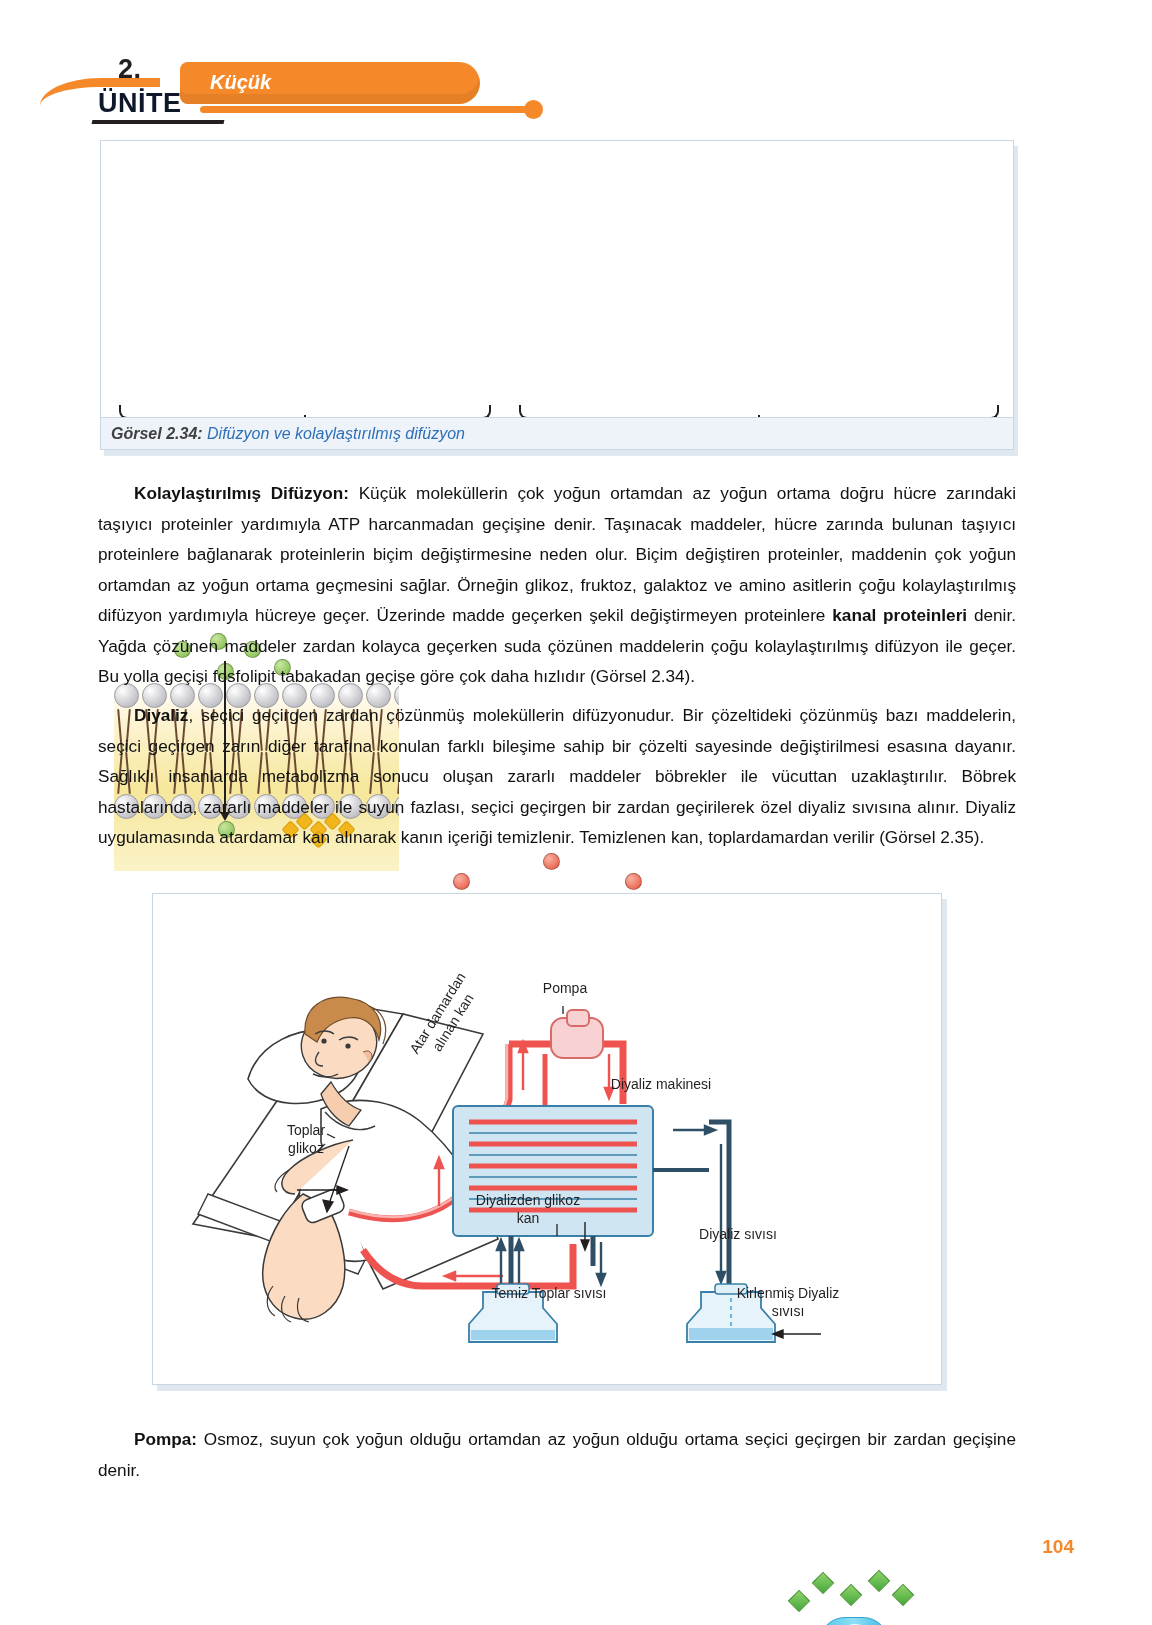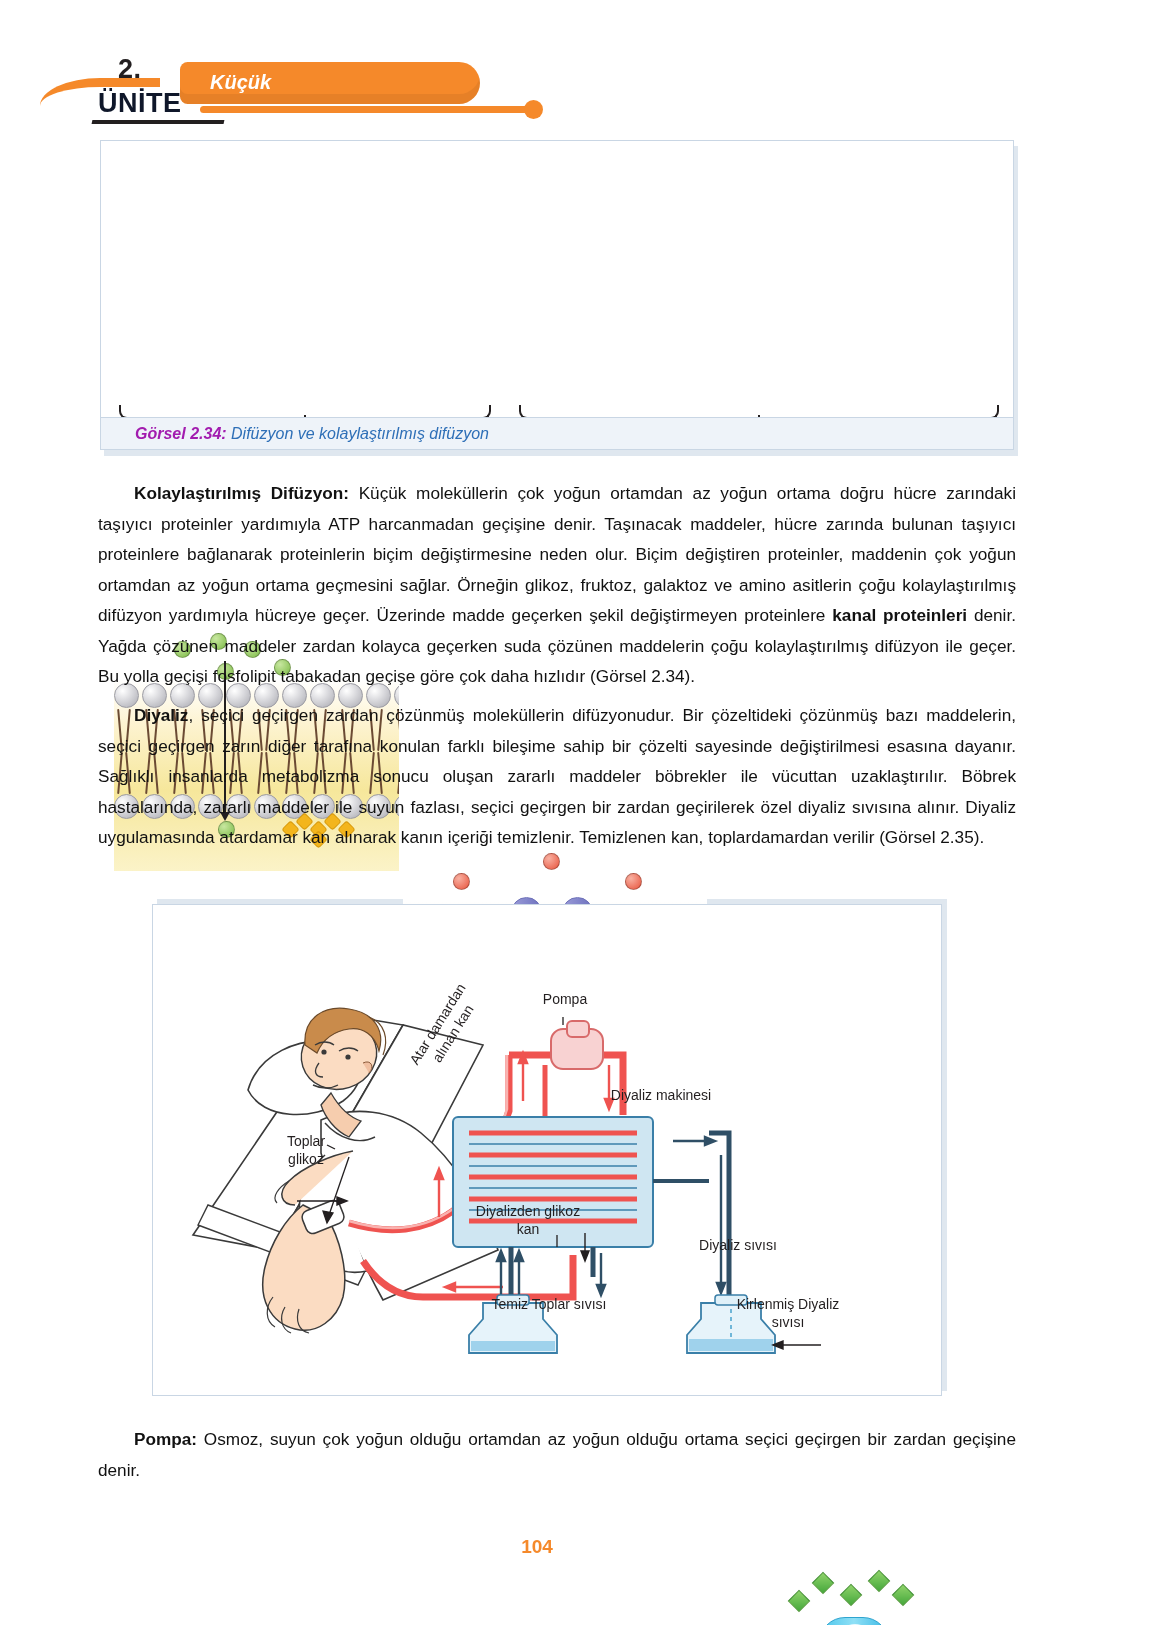--- a/index.html
+++ b/index.html
@@ -180,21 +180,21 @@
     position: absolute; font-size: 15px; font-weight: bold; color: #231f20;
   }
   .caption-bar {
     position: absolute; left: 0; bottom: 0; width: 100%; height: 32px;
     background: #eef3f9; border-top: 1px solid #c9d6e4;
   }
   .caption-text {
     position: absolute; left: 10px; top: 7px;
     font-size: 16px; font-style: italic; color: #2e6fb7;
   }
-  .caption-text b { color: #a21caf; font-style: italic; margin-left: 24px; }
+  .caption-text b { color: #404040; font-style: italic; }
 
   
   .body-text {
     position: absolute;
     left: 98px; width: 918px;
     font-size: 17.2px;
     line-height: 30.5px;
     text-align: justify;
     color: #111111;
   }
@@ -202,41 +202,40 @@
   .p2 { top: 700px; }
   .indent { display: inline-block; width: 36px; }
 
   
   .fig2 {
     position: absolute;
     left: 152px; top: 893px;
     width: 790px; height: 492px;
     background: #ffffff;
     border: 1px solid #c9d6e4;
-    margin-top: 11px;
   }
   .fig2-shadow {
     position: absolute; left: 157px; top: 899px;
     width: 790px; height: 492px; background: #dfe7ef; z-index: -1;
   }
   .fig2-caption {
     position: absolute; left: 0; bottom: 0; width: 100%; height: 34px;
     background: #eef3f9; border-top: 1px solid #c9d6e4;
   }
   .fig2-caption-text {
     position: absolute; left: 12px; top: 8px;
     font-size: 16px; font-style: italic; color: #2e6fb7;
   }
 
   .dlabel { position: absolute; font-size: 14px; color: #231f20; text-align: center; }
 
   
   .pagenum {
     position: absolute; left: 0; top: 1536px; width: 1074px;
-    text-align: center; font-size: 19px; font-weight: bold; color: #f5892a;
+    text-align: right; font-size: 19px; font-weight: bold; color: #f5892a;
   }
 
   
   .p3 { top: 1424px; }
 </style>
 </head>
 <body>
 
 <div class="header">
   <div class="header-swoosh"></div>

